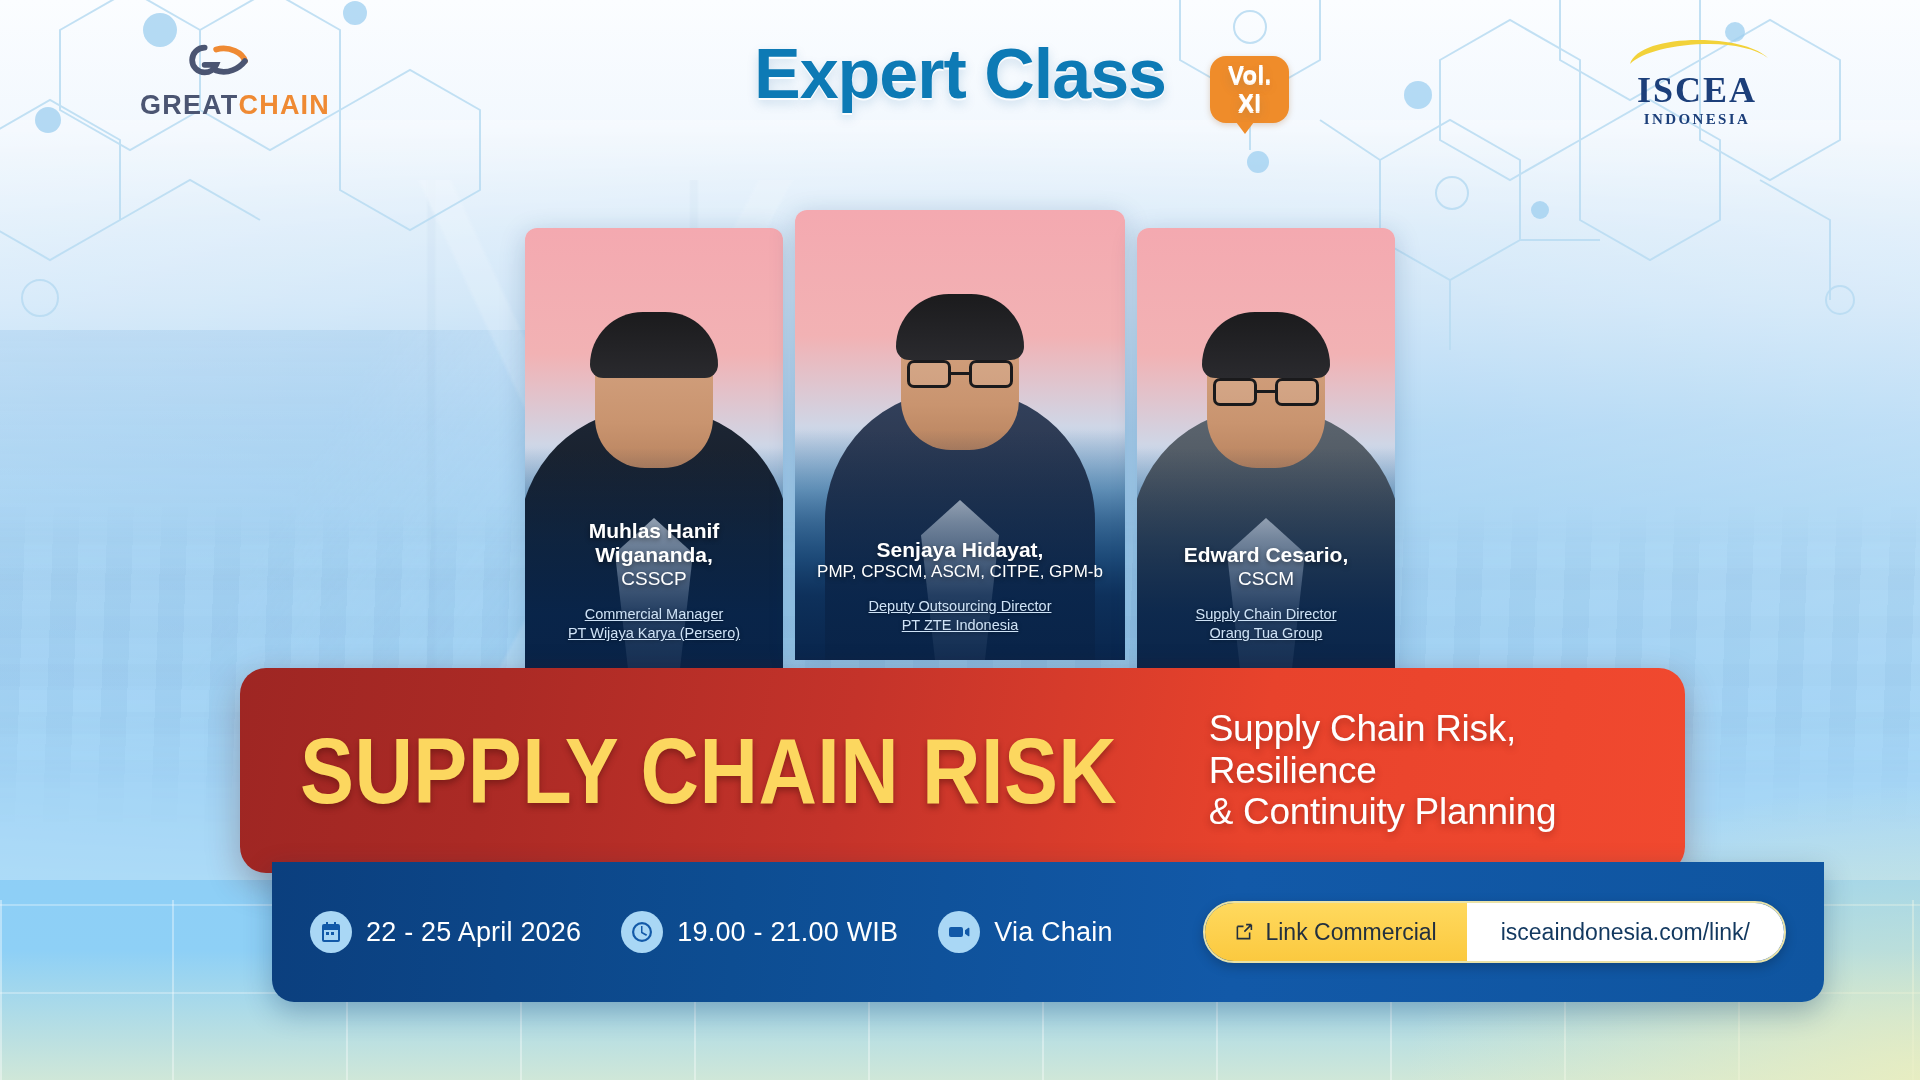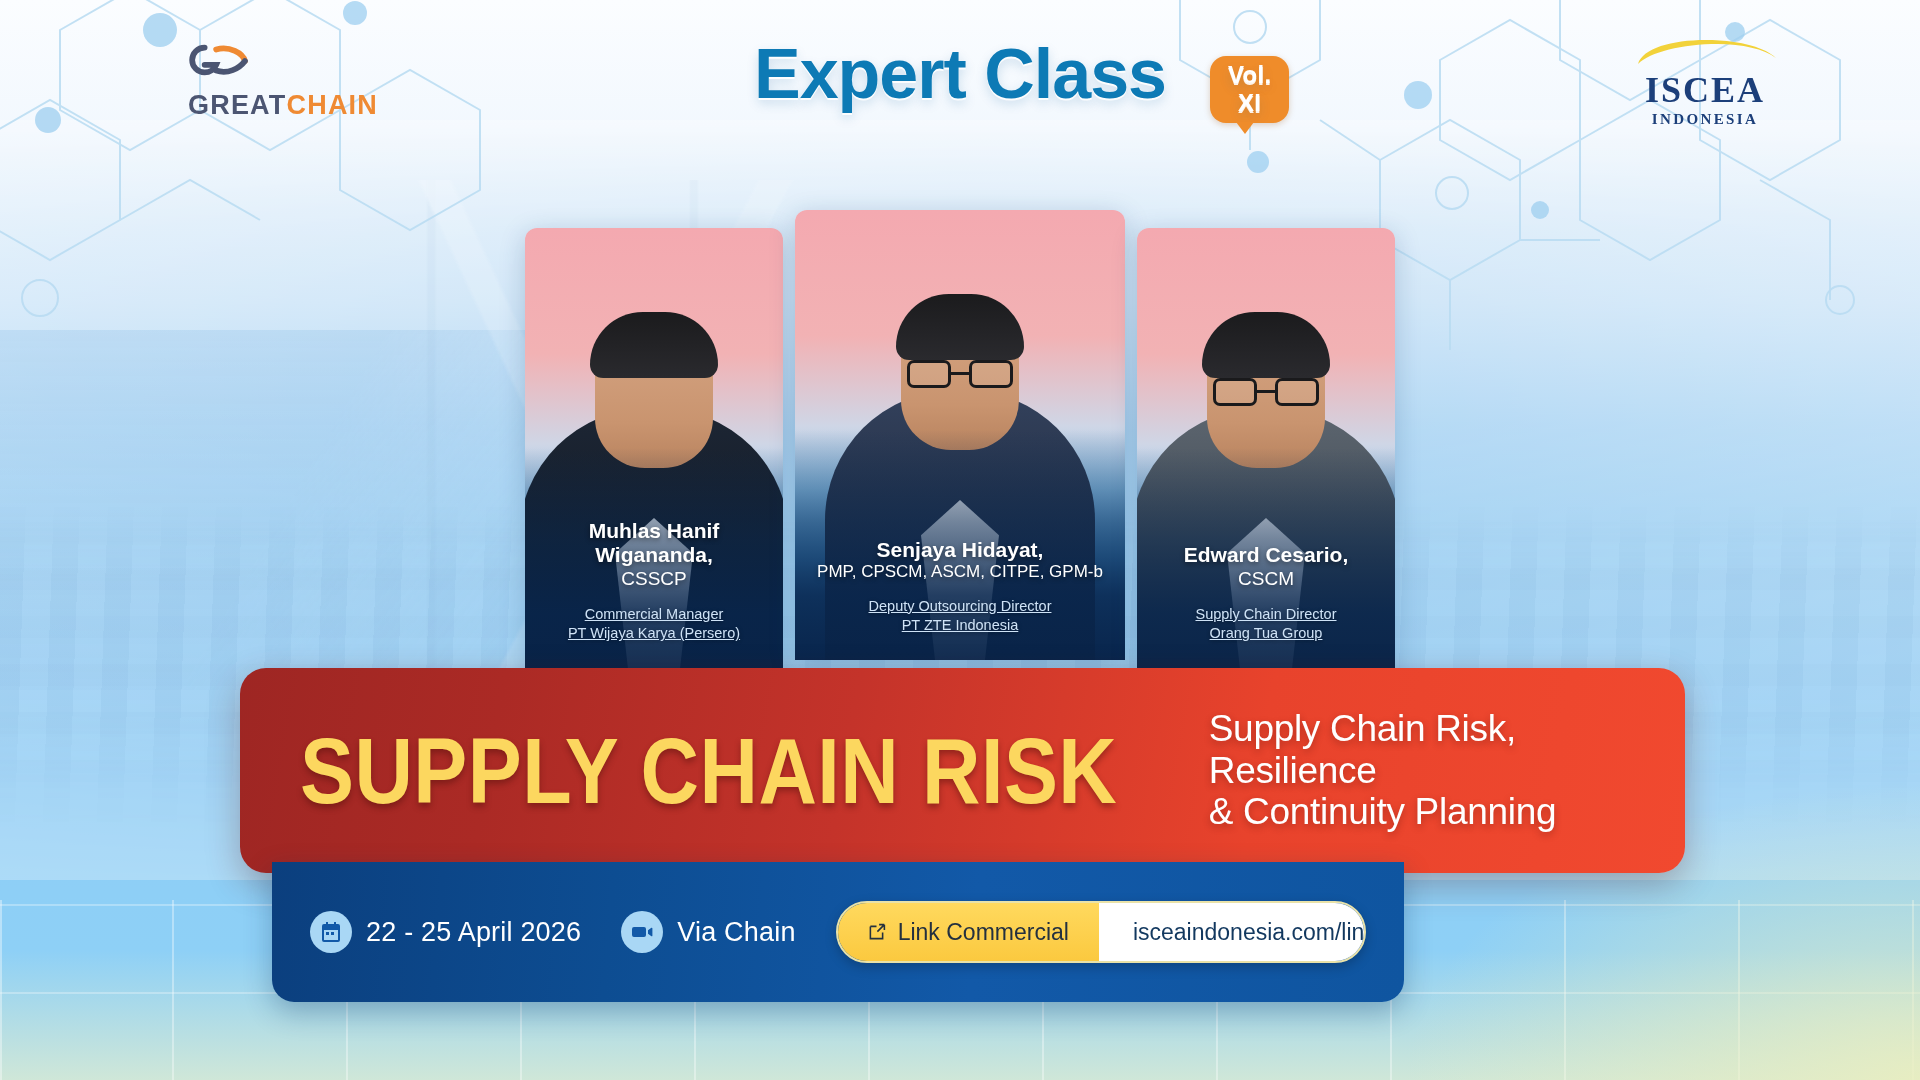--- a/index.html
+++ b/index.html
@@ -60,42 +60,42 @@
   .glow-right {
     position:absolute; right:0; bottom:0; width:520px; height:300px;
     background:radial-gradient(ellipse at 100% 100%, rgba(235,238,190,.85), rgba(235,238,190,0) 70%);
   }
 
   
   .header { position:absolute; left:0; top:0; width:1920px; height:150px; }
   .gc-logo { position:absolute; left:140px; top:36px; width:180px; text-align:center; }
   .gc-mark { height:48px; }
   .gc-word { font-size:27px; font-weight:700; letter-spacing:1.2px; margin-top:2px; }
-  .gc-great { color:#4b5572;margin-left:48px; }
+  .gc-great { color:#4b5572; }
   .gc-chain { color:#ef8a33; }
 
   .title-wrap { position:absolute; left:0; top:34px; width:1920px; text-align:center; }
   .expert-title {
     font-size:70px; font-weight:800; color:#0d7ab5; letter-spacing:-1px;
     text-shadow:0 2px 0 rgba(255,255,255,.9), 0 5px 12px rgba(10,90,150,.18);
     display:inline-block; position:relative;
   }
   .vol-badge {
     position:absolute; left:50%; margin-left:250px; top:22px;
     background:#ef8c2a; color:#fff; font-size:24px; font-weight:700;
     padding:5px 18px 6px; border-radius:16px; letter-spacing:.3px;
     box-shadow:0 2px 6px rgba(150,80,10,.25);
   }
   .vol-badge::after{
     content:""; position:absolute; left:26px; bottom:-11px;
     border-left:9px solid transparent; border-right:9px solid transparent;
     border-top:12px solid #ef8c2a;
   }
 
-  .iscea-logo { position:absolute; right:140px; top:38px; width:150px; text-align:center; }
+  .iscea-logo { position:absolute; right:148px; top:38px; width:150px; text-align:center; }
   .iscea-main { font-family:"Liberation Serif", serif; font-size:36px; font-weight:700; color:#1c3f7a; letter-spacing:2px; line-height:1; }
   .iscea-sub  { font-family:"Liberation Serif", serif; font-size:15px; font-weight:700; color:#1c3f7a; letter-spacing:2.4px; margin-top:3px; }
 
   
   .speakers { position:absolute; left:0; top:228px; width:1920px; height:450px; display:flex; justify-content:center; gap:12px; }
   .spk-card {
     position:relative; width:258px; height:450px;
     border-radius:12px 12px 0 0; overflow:hidden;
     background:linear-gradient(180deg,#f4a9b0 0%, #f2b2b4 28%, #cfd6e6 48%, #8ec5ec 62%, #4a9ad8 78%, #1d4d86 100%);
     box-shadow:0 6px 26px rgba(20,60,110,.22);
@@ -143,21 +143,21 @@
     transform:scaleX(.88); transform-origin:left center; white-space:nowrap;
     text-shadow:0 4px 7px rgba(80,15,10,.45);
   }
   .topic-sub {
     color:#fff; font-size:37px; font-weight:400; line-height:1.12; letter-spacing:-.3px;
     text-shadow:0 3px 7px rgba(110,25,15,.45); margin-left:-56px;
   }
 
   
   .info-bar {
-    position:absolute; left:272px; top:862px; width:1132px; height:140px;
+    position:absolute; left:272px; top:862px; width:1552px; height:140px;
     border-radius:0 0 22px 22px;
     background:linear-gradient(95deg,#0b3f7e 0%, #0d4d92 30%, #1259a8 62%, #0f55a0 100%);
     display:flex; align-items:center; padding:16px 38px; gap:0;
     box-shadow:0 10px 28px rgba(10,45,90,.30);
   }
   .info-item { display:flex; align-items:center; gap:14px; margin-right:40px; }
   .ico-circle { width:42px; height:42px; border-radius:50%; background:#a9d7f5; display:flex; align-items:center; justify-content:center; flex:none; }
   .ico-circle svg { width:24px; height:24px; fill:#1259a8; }
   .info-text { color:#fff; font-size:27px; font-weight:400; letter-spacing:.2px; white-space:nowrap; }
 
@@ -330,20 +330,28 @@
 
     <div class="info-item">
       <span class="ico-circle">
         <svg viewBox="0 0 24 24">
             <path d="M7 2h2v2h6V2h2v2h2a2 2 0 0 1 2 2v14a2 2 0 0 1-2 2H5a2 2 0 0 1-2-2V6a2 2 0 0 1 2-2h2V2zm12 8H5v10h14V10zM7 12h3v3H7v-3zm5 0h3v3h-3v-3z"></path>
           </svg>
       </span>
       <span class="info-text">22 - 25 April 2026</span>
     </div>
 
+    <div class="info-item">
+      <span class="ico-circle">
+        <svg viewBox="0 0 24 24">
+            <path d="M12 2a10 10 0 1 0 0 20 10 10 0 0 0 0-20zm0 2.2a7.8 7.8 0 1 1 0 15.6 7.8 7.8 0 0 1 0-15.6zM11 6v7l5.2 3.1.9-1.5-4.6-2.7V6H11z"></path>
+          </svg>
+      </span>
+      <span class="info-text">19.00 - 21.00 WIB</span>
+    </div>
 
     <div class="info-item">
       <span class="ico-circle">
         <svg viewBox="0 0 24 24">
             <path d="M4 7h10a2 2 0 0 1 2 2v6a2 2 0 0 1-2 2H4a2 2 0 0 1-2-2V9a2 2 0 0 1 2-2zm14 3.2 3.4-2.4c.4-.3 1 0 1 .5v7.4c0 .5-.6.8-1 .5L18 13.8v-3.6z"></path>
           </svg>
       </span>
       <span class="info-text">Via Chain</span>
     </div>
 

